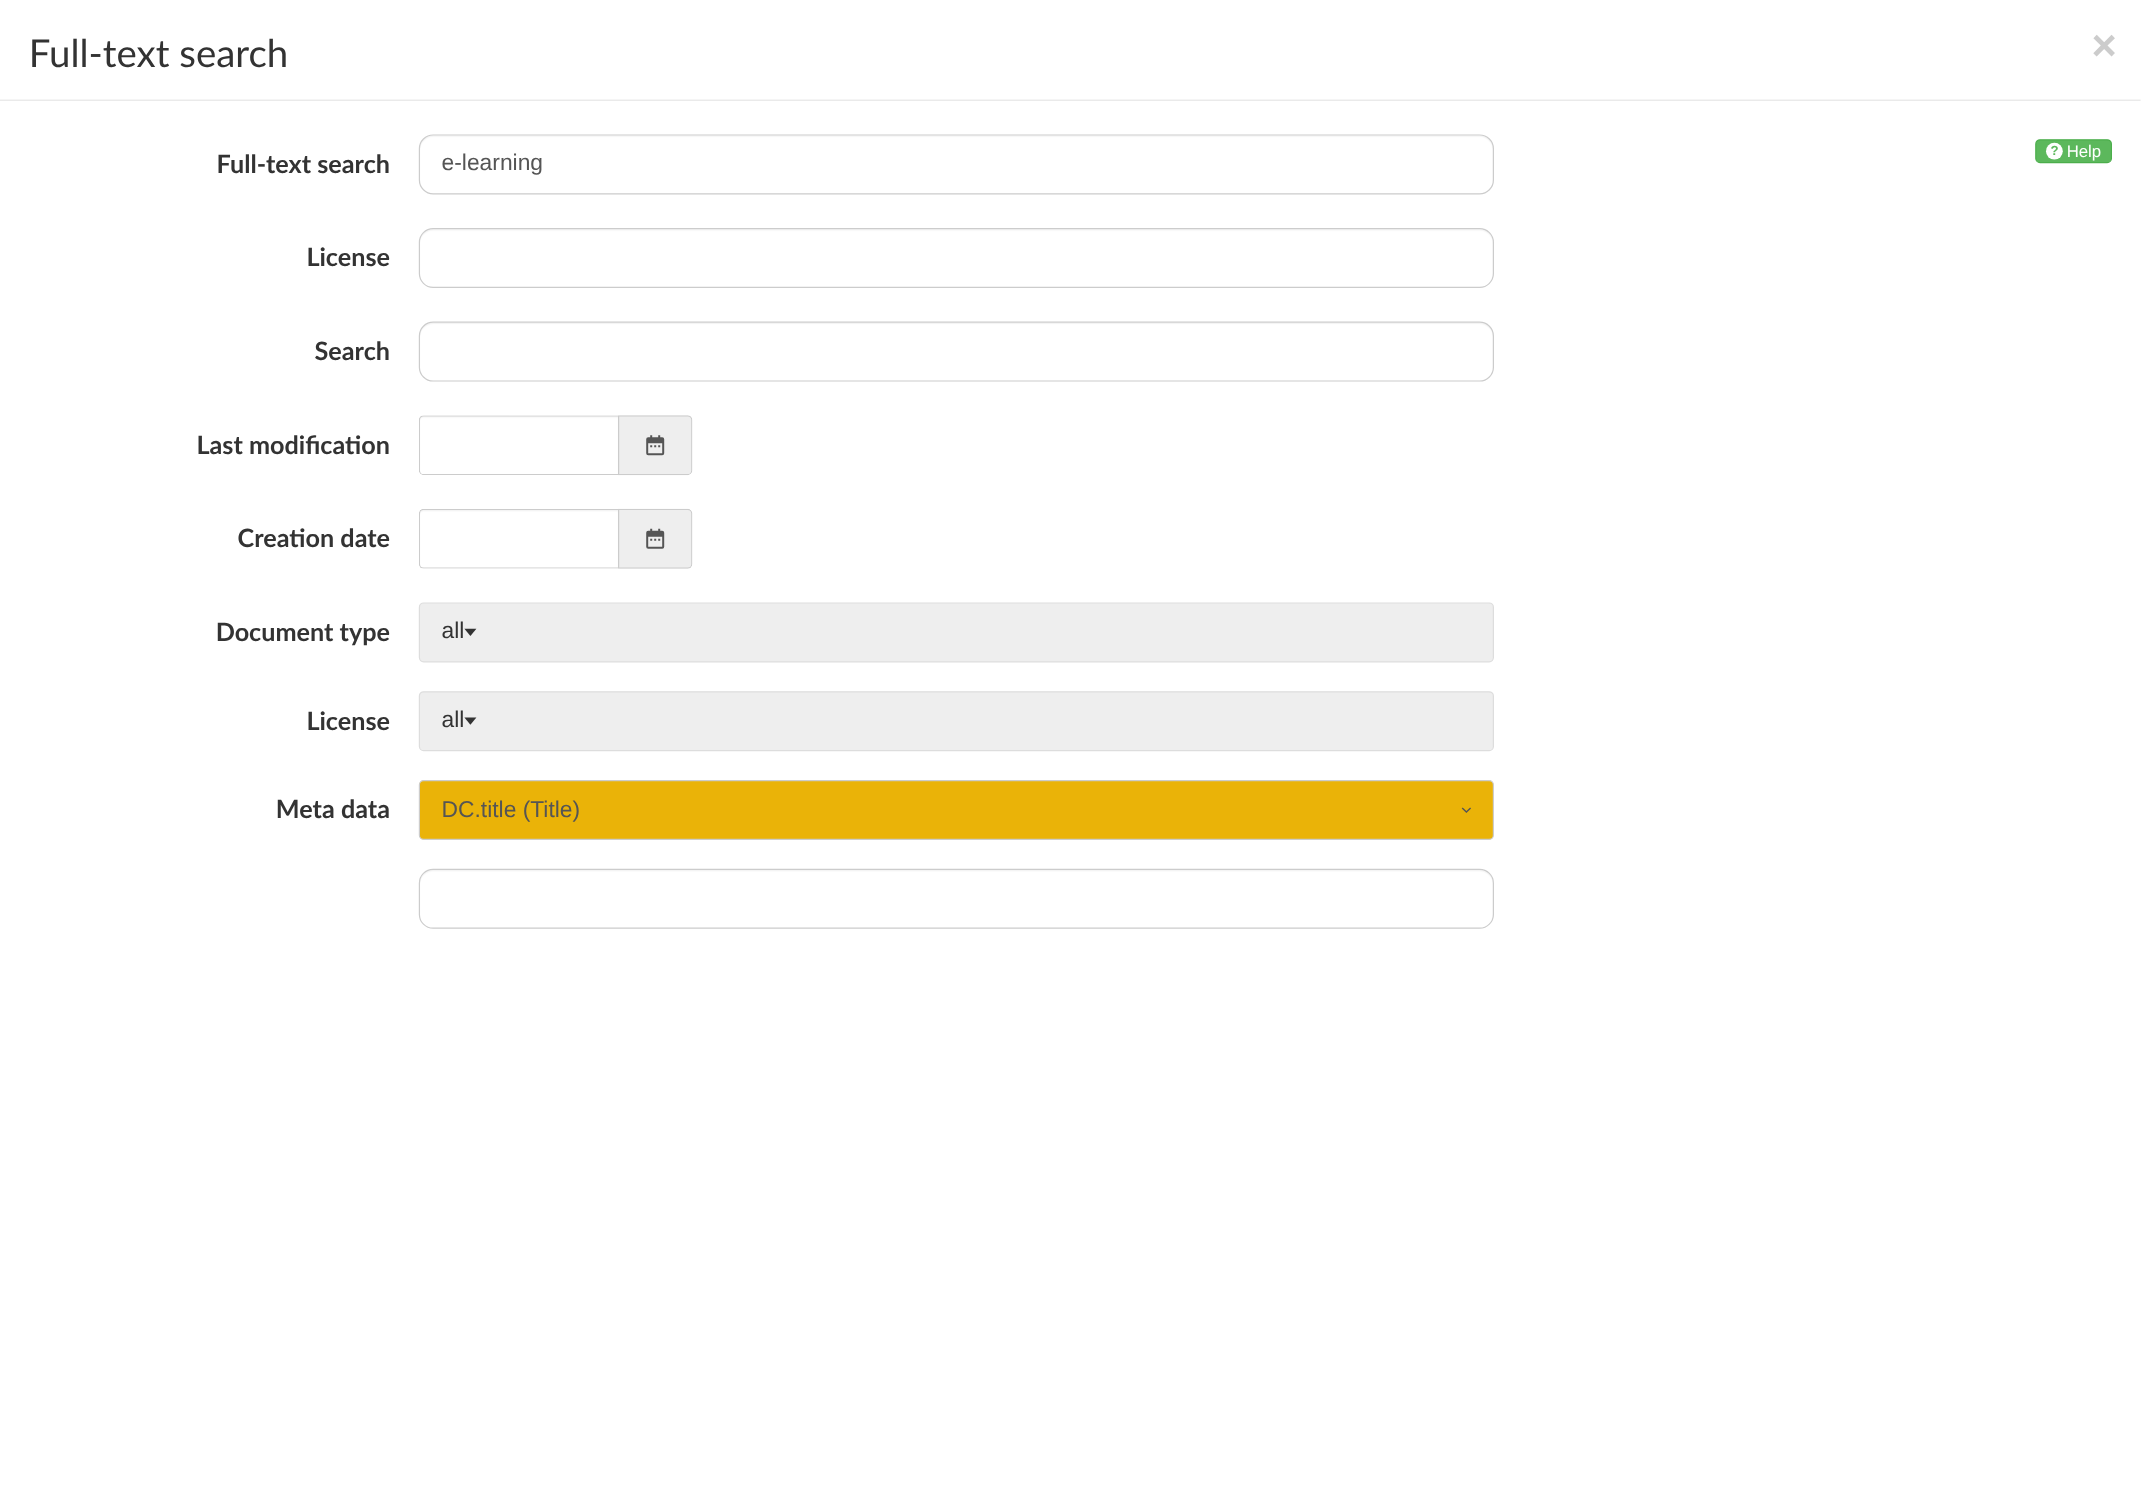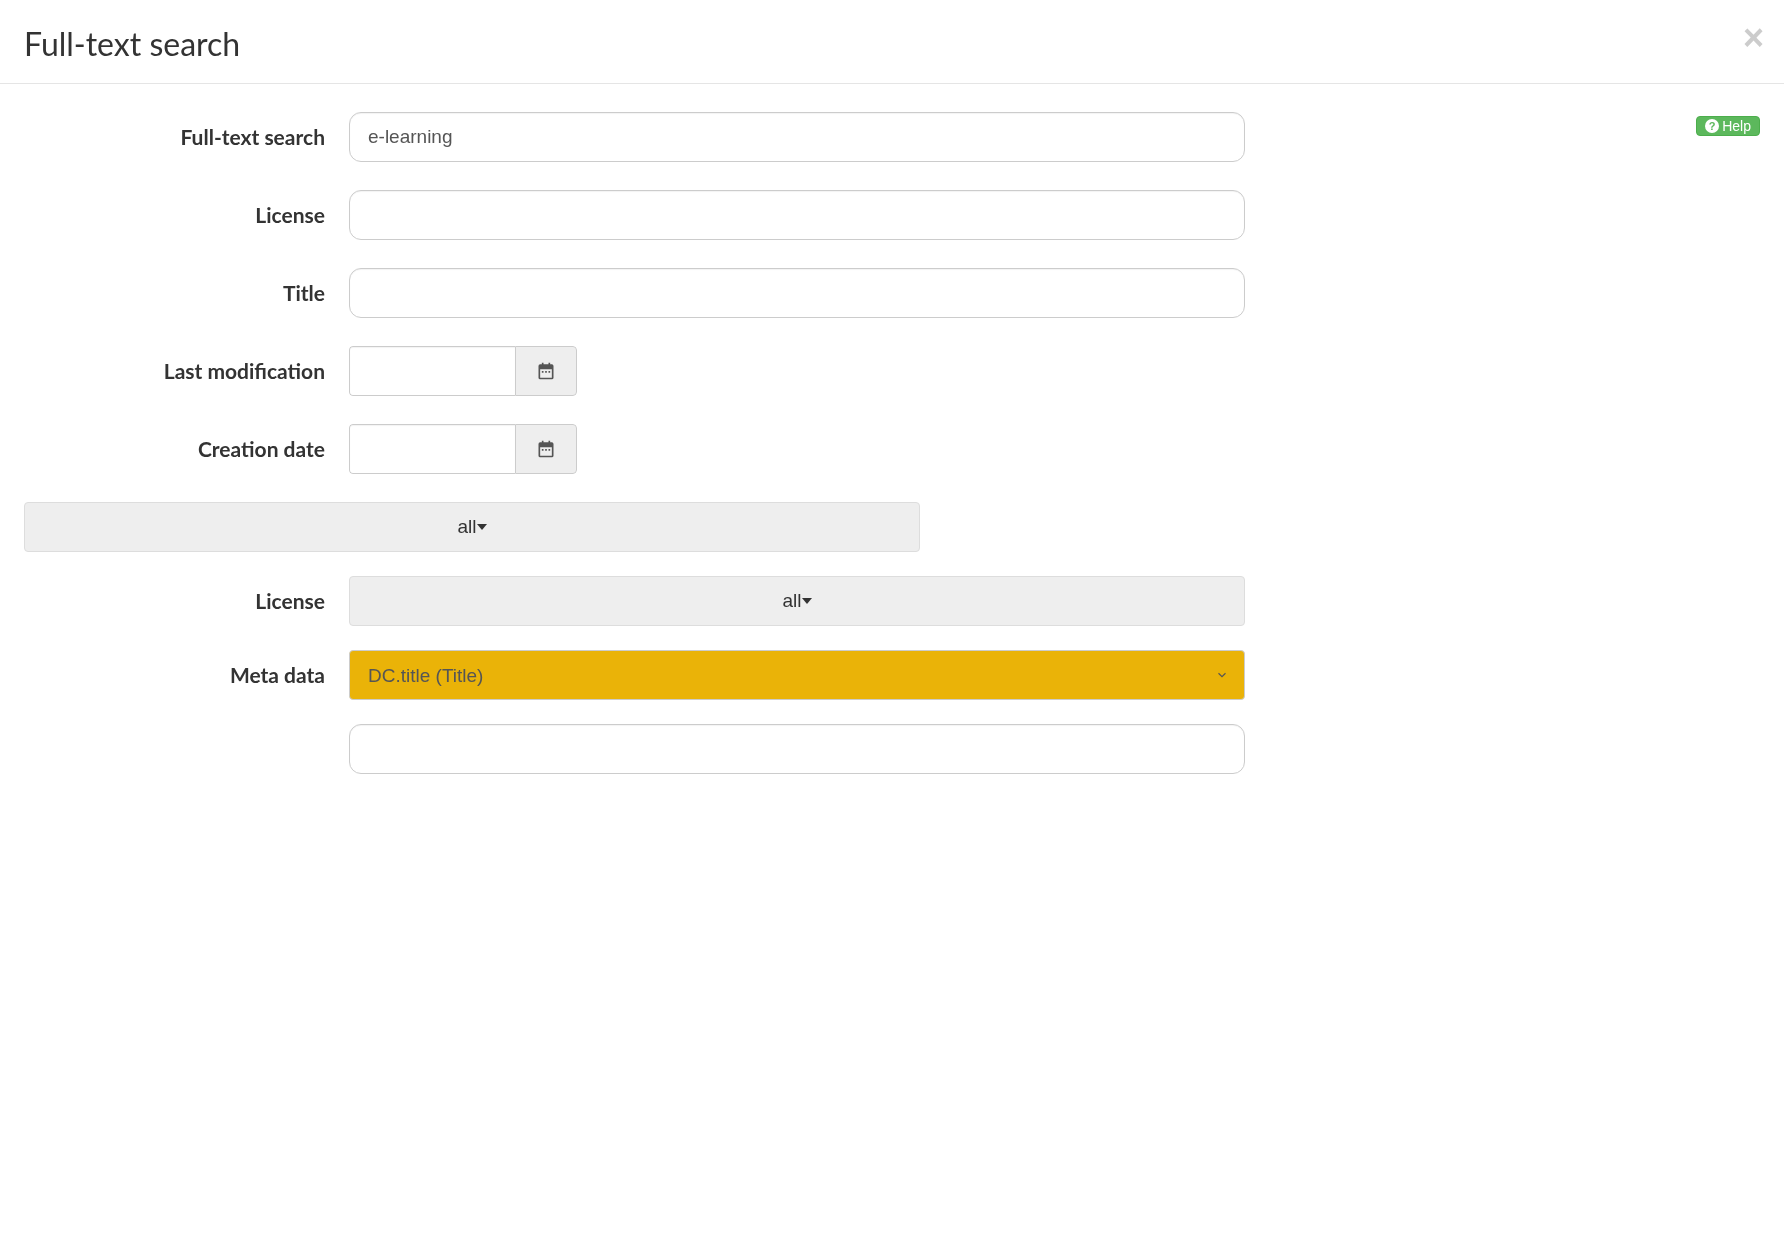--- a/index.html
+++ b/index.html
@@ -135,21 +135,21 @@
       height: 50px;
       padding: 10px 18px;
       font-size: 19px;
       color: #333;
       background: #eee;
       border: 1px solid #ddd;
       border-radius: 4px;
       text-align: left;
       cursor: pointer;
       display: flex;
-      justify-content: center;
+      justify-content: flex-start;
       align-items: center;
     }
     .caret-down {
       width: 0;
       height: 0;
       border-left: 5px solid transparent;
       border-right: 5px solid transparent;
       border-top: 6px solid #333;
     }
     .select-box {
@@ -220,21 +220,21 @@
   </div>
 
   <div class="form-row">
     <label class="form-label">License</label>
     <div class="form-field">
       <input type="text" class="text-input" value="" style="">
     </div>
   </div>
 
   <div class="form-row">
-    <label class="form-label">Title</label>
+    <label class="form-label">Search</label>
     <div class="form-field">
       <input type="text" class="text-input" value="" style="">
     </div>
   </div>
 
 
   <div class="form-row">
     <label class="form-label">Last modification</label>
     <div class="form-field">
       <div class="date-group">
@@ -256,20 +256,21 @@
         <button class="date-btn">
           <svg class="cal-icon" viewBox="0 0 24 24" fill="currentColor">
             <path d="M7 2v2H5a2 2 0 0 0-2 2v14a2 2 0 0 0 2 2h14a2 2 0 0 0 2-2V6a2 2 0 0 0-2-2h-2V2h-2v2H9V2H7zm-2 8h14v10H5V10zm2 2v2h2v-2H7zm4 0v2h2v-2h-2zm4 0v2h2v-2h-2z"></path>
           </svg>
         </button>
       </div>
     </div>
   </div>
 
   <div class="form-row has-dropdown">
+    <label class="form-label">Document type</label>
     <div class="form-field">
       <button class="dropdown-btn">
         <span>all</span>
         <span class="caret-down"></span>
       </button>
     </div>
   </div>
 
   <div class="form-row has-dropdown">
     <label class="form-label">License</label>

